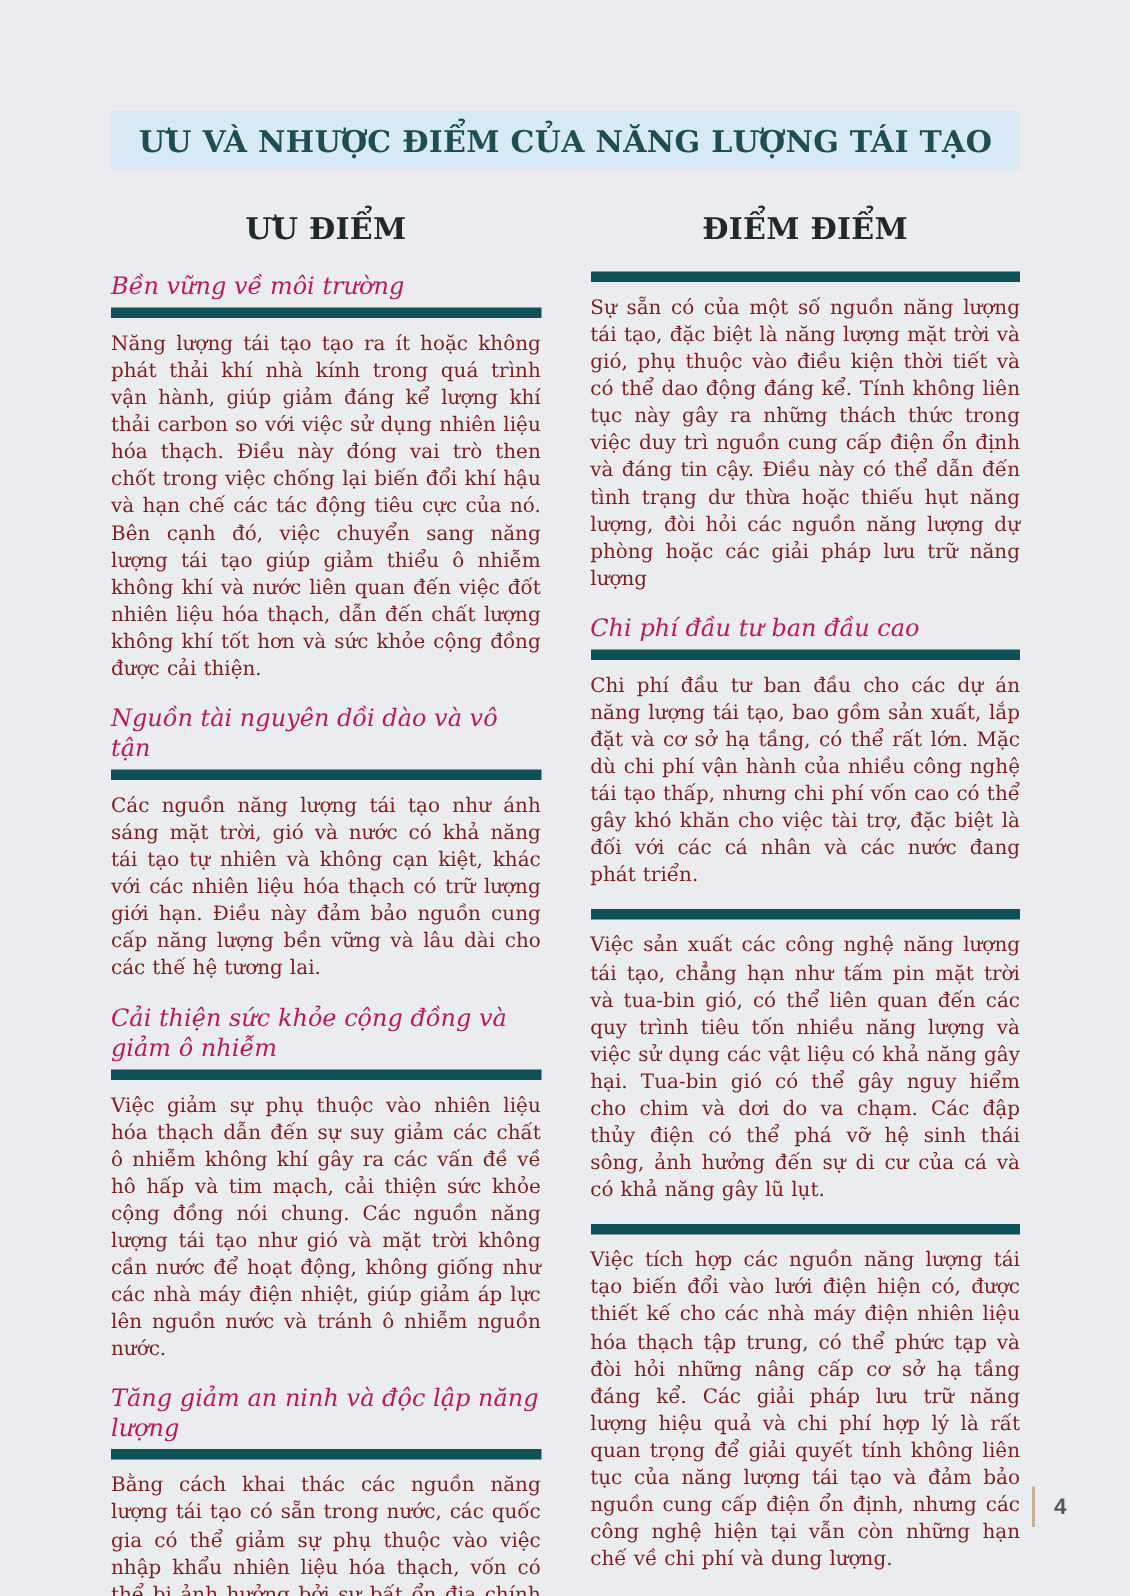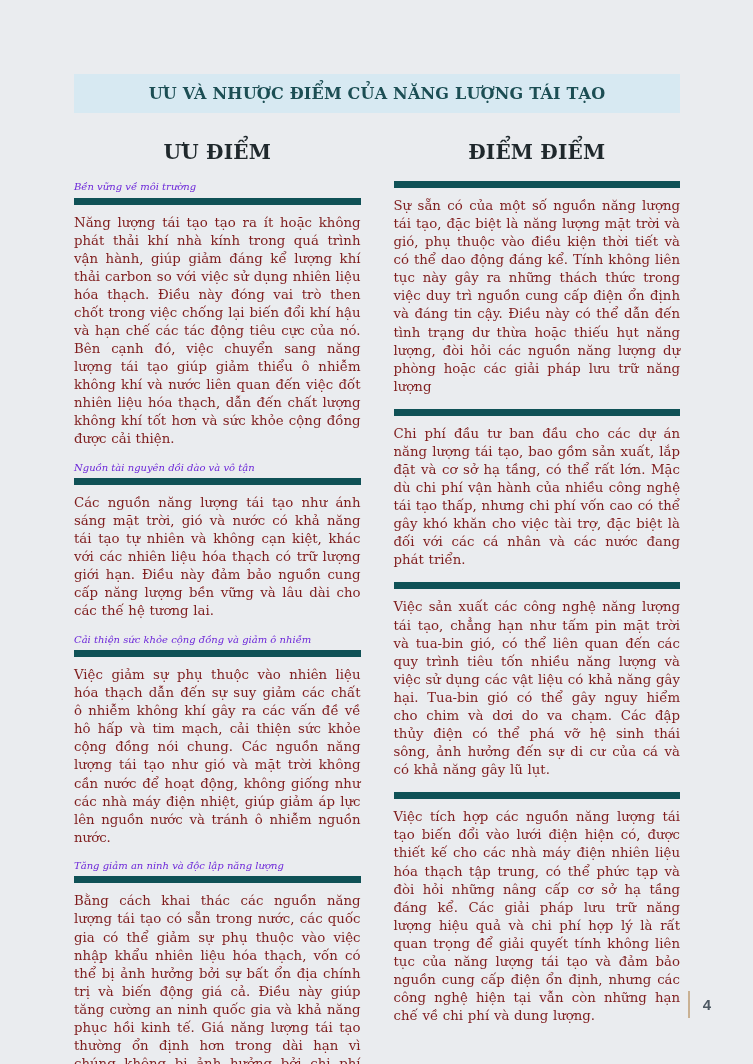--- a/index.html
+++ b/index.html
@@ -18,21 +18,21 @@
   }
   .banner {
     background: #d7e9f2;
     height: 39px;
     display: flex;
     align-items: center;
     justify-content: center;
   }
   .banner-title {
     font-weight: bold;
-    font-size: 16px;
+    font-size: 20px;
     color: #1c4e54;
     letter-spacing: 0.2px;
     white-space: nowrap;
   }
   .cols {
     display: flex;
     gap: 33px;
     margin-top: 27px;
   }
   .col { width: 286.5px; }
@@ -41,22 +41,22 @@
     font-weight: bold;
     font-size: 20px;
     color: #1f282c;
     margin-bottom: 17px;
     letter-spacing: 0.2px;
   }
   .section + .section { margin-top: 13px; }
   .sec-heading {
     font-style: italic;
     font-weight: normal;
-    color: #6d28d9;
-    font-size: 10px;
+    color: #be185d;
+    font-size: 16px;
     line-height: 1.25;
     margin-bottom: 4px;
   }
   .heading-bar {
     height: 7px;
     background: #0f5156;
     margin-bottom: 9px;
   }
   .sec-body {
     font-size: 13.3px;
@@ -133,20 +133,21 @@
 
     <div class="col">
       <div class="col-header">ĐIỂM ĐIỂM</div>
 
       <div class="section">
         <div class="heading-bar"></div>
         <div class="sec-body">Sự sẵn có của một số nguồn năng lượng tái tạo, đặc biệt là năng lượng mặt trời và gió, phụ thuộc vào điều kiện thời tiết và có thể dao động đáng kể. Tính không liên tục này gây ra những thách thức trong việc duy trì nguồn cung cấp điện ổn định và đáng tin cậy. Điều này có thể dẫn đến tình trạng dư thừa hoặc thiếu hụt năng lượng, đòi hỏi các nguồn năng lượng dự phòng hoặc các giải pháp lưu trữ năng lượng</div>
       </div>
 
       <div class="section">
+        <div class="sec-heading">Chi phí đầu tư ban đầu cao</div>
         <div class="heading-bar"></div>
         <div class="sec-body">Chi phí đầu tư ban đầu cho các dự án năng lượng tái tạo, bao gồm sản xuất, lắp đặt và cơ sở hạ tầng, có thể rất lớn. Mặc dù chi phí vận hành của nhiều công nghệ tái tạo thấp, nhưng chi phí vốn cao có thể gây khó khăn cho việc tài trợ, đặc biệt là đối với các cá nhân và các nước đang phát triển.</div>
       </div>
 
       <div class="section">
         <div class="heading-bar"></div>
         <div class="sec-body">Việc sản xuất các công nghệ năng lượng tái tạo, chẳng hạn như tấm pin mặt trời và tua-bin gió, có thể liên quan đến các quy trình tiêu tốn nhiều năng lượng và việc sử dụng các vật liệu có khả năng gây hại. Tua-bin gió có thể gây nguy hiểm cho chim và dơi do va chạm. Các đập thủy điện có thể phá vỡ hệ sinh thái sông, ảnh hưởng đến sự di cư của cá và có khả năng gây lũ lụt.</div>
       </div>
 
       <div class="section">

